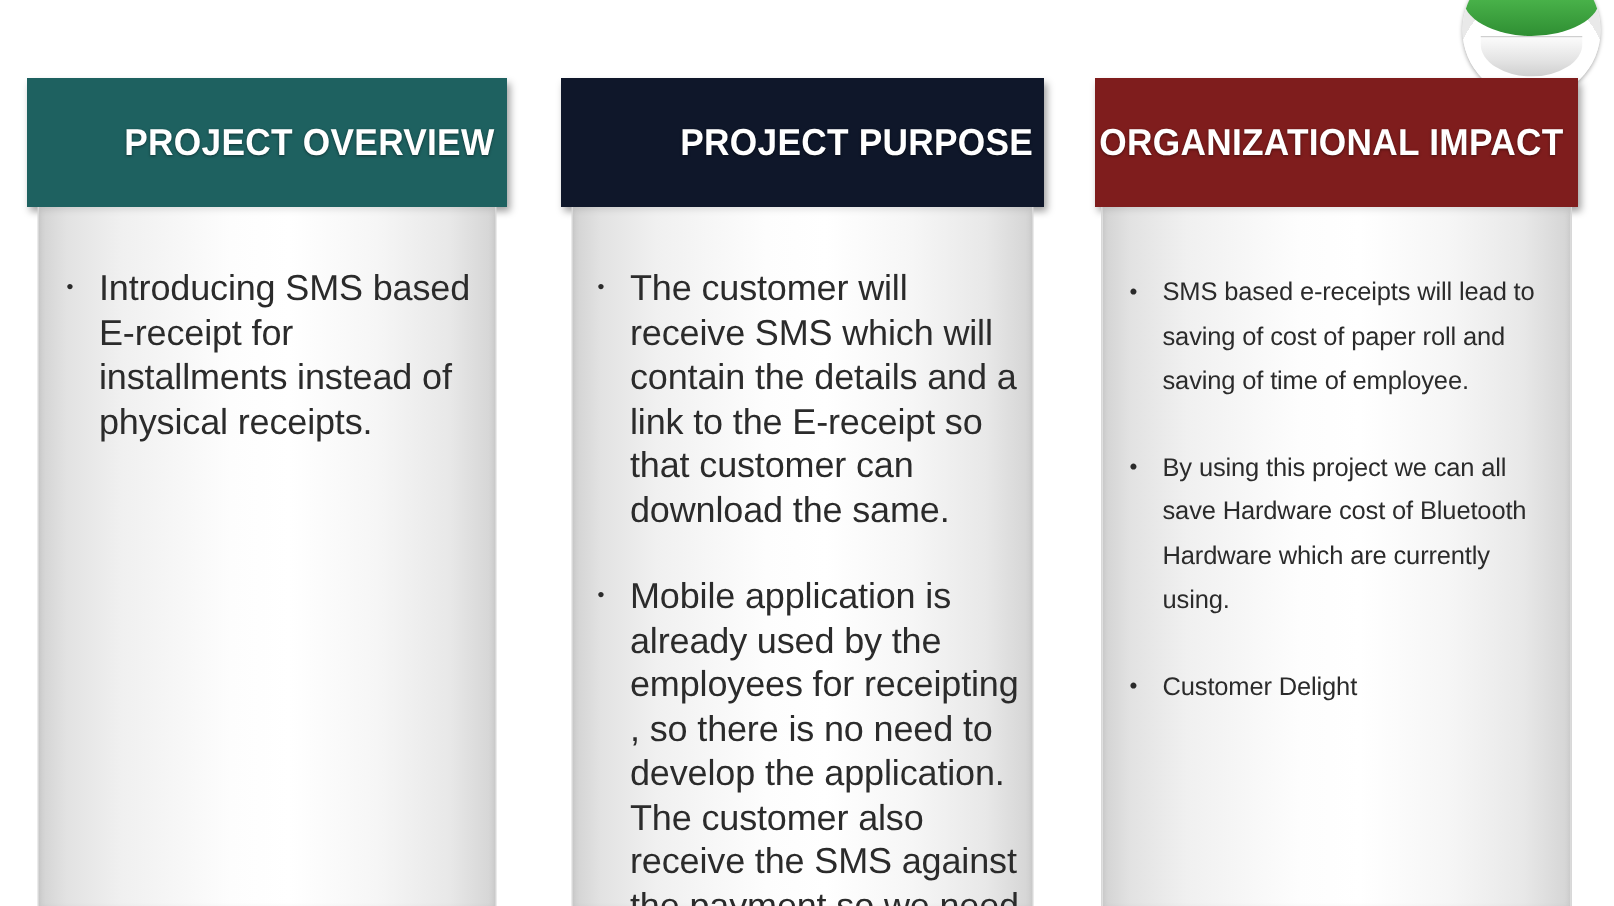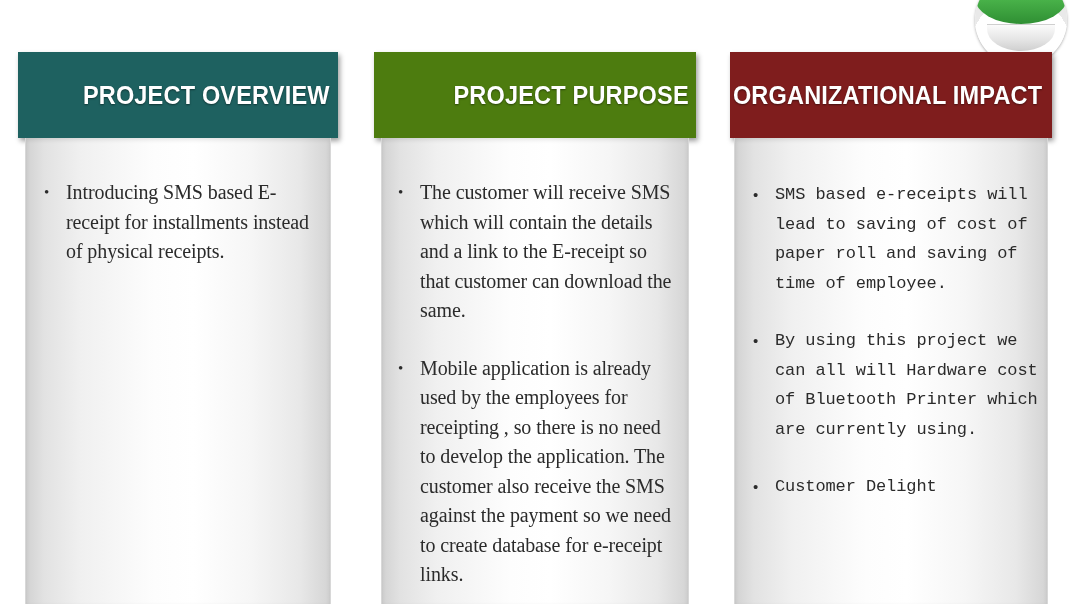--- a/index.html
+++ b/index.html
@@ -88,21 +88,21 @@
     border-right: 1px solid #d8d8d8;
     box-shadow: 0 2px 4px rgba(0,0,0,0.10) inset;
   }
 
   
   #col1 { left: 18px;  width: 320px; }
   #col1 .col-header { background: #1e6160; }
   #col1 .col-body   { width: 304px; height: 466px; }
 
   #col2 { left: 374px; width: 322px; }
-  #col2 .col-header { background: #4d7c0f; }
+  #col2 .col-header { background: #0f172a; }
   #col2 .col-body   { width: 306px; height: 466px; }
 
   #col3 { left: 730px; width: 322px; }
   #col3 .col-header { background: #7f1d1d; }
   #col3 .col-body   { width: 312px; height: 466px; }
 
   
   .bullets {
     position: relative;
     margin: 0;
@@ -122,32 +122,32 @@
     font-size: 15px;
     line-height: 29px;
   }
   .bullet-text {
     flex: 1 1 auto;
     color: #2b2b2b;
   }
 
   
   .serif-body .bullet-text {
-    font-family: Liberation Serif, serif;
-    font-size: 20px;
+    font-family: Liberation Sans, sans-serif;
+    font-size: 24px;
     line-height: 29.5px;
     letter-spacing: -0.1px;
     transform-origin: left top;
   }
   .serif-body .bullet-dot {
     font-family: "Liberation Serif", serif;
   }
   
   .sans-body .bullet-text {
-    font-family: Liberation Mono, monospace;
+    font-family: Liberation Sans, sans-serif;
     font-size: 17px;
     line-height: 29.5px;
     letter-spacing: -0.1px;
   }
   .sans-body .bullet-dot {
     font-family: "Liberation Sans", sans-serif;
     line-height: 29.5px;
   }
 
   #col1 .bullets { padding: 40px 10px 0 18px; }
@@ -207,21 +207,21 @@
       <div class="col-header-title">ORGANIZATIONAL IMPACT</div>
     </div>
     <div class="col-body sans-body">
       <ul class="bullets">
         <li class="bullet">
           <span class="bullet-dot">•</span>
           <span class="bullet-text">SMS based e-receipts will lead to saving of cost  of paper roll and saving of time of employee.</span>
         </li>
         <li class="bullet">
           <span class="bullet-dot">•</span>
-          <span class="bullet-text">By using this project we can all will Hardware cost of Bluetooth Printer which are currently using.</span>
+          <span class="bullet-text">By using this project we can all save Hardware cost of Bluetooth Hardware which are currently using.</span>
         </li>
         <li class="bullet">
           <span class="bullet-dot">•</span>
           <span class="bullet-text">Customer Delight</span>
         </li>
       </ul>
     </div>
   </div>
 
 </div>

